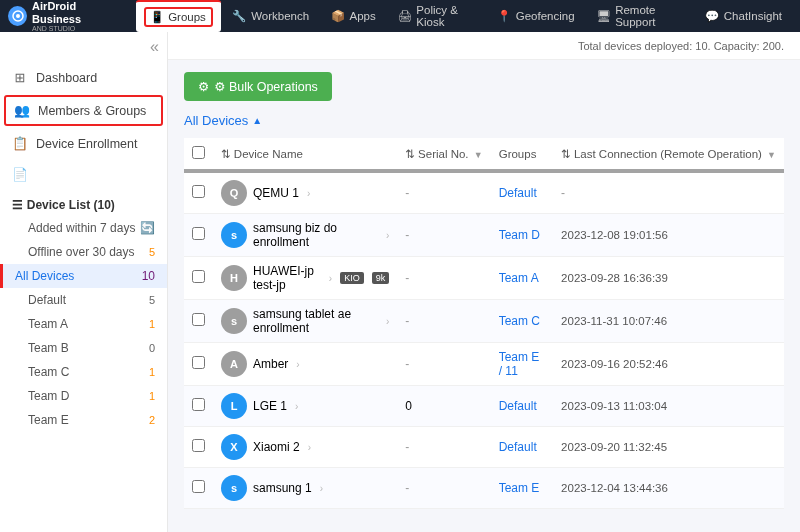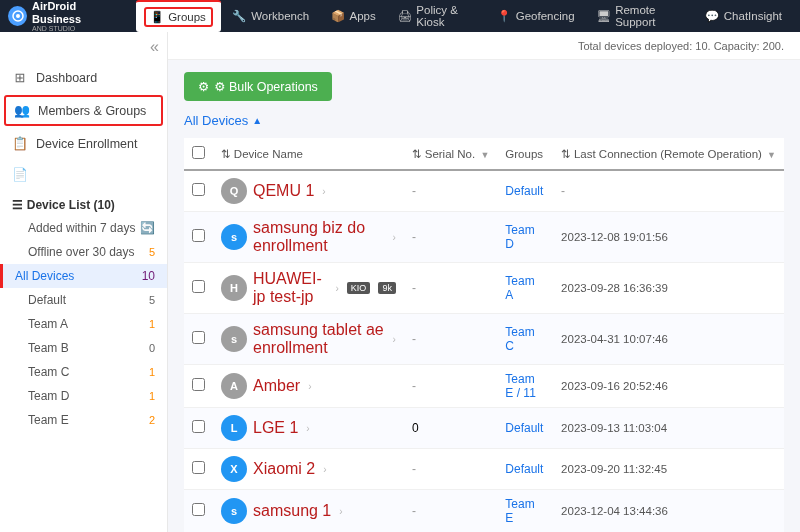--- a/index.html
+++ b/index.html
@@ -53,29 +53,29 @@
     }
     .content-body { padding: 12px 16px; flex: 1; overflow-y: auto; }
     .bulk-ops-btn {
       background: #4caf50; color: #fff; border: none; padding: 7px 14px; border-radius: 4px; font-size: 12.5px; cursor: pointer; display: flex; align-items: center; gap: 5px; margin-bottom: 12px;
     }
     .all-devices-label { font-size: 13px; color: #1a73e8; margin-bottom: 10px; display: flex; align-items: center; gap: 4px; cursor: pointer; }
     .all-devices-label .arrow { font-size: 10px; }
 
     
     .device-table { width: 100%; border-collapse: collapse; font-size: 12px; background: #fff; }
-    .device-table thead tr { border-bottom: 2px solid #a3a3a3; }
+    .device-table thead tr { border-bottom: 4px solid #a3a3a3; }
     .device-table thead th { padding: 8px 8px; text-align: left; color: #555; font-weight: 500; font-size: 11.5px; white-space: nowrap; }
     .device-table thead th.sortable { cursor: pointer; }
     .device-table thead th .sort-icon { font-size: 9px; margin-left: 2px; color: #999; }
     .device-table tbody tr { border-bottom: 1px solid #f0f0f0; }
     .device-table tbody td { padding: 7px 8px; vertical-align: middle; }
     .device-avatar { width: 26px; height: 26px; border-radius: 50%; display: flex; align-items: center; justify-content: center; color: #fff; font-size: 11px; font-weight: bold; flex-shrink: 0; }
     .device-name-cell { display: flex; align-items: center; gap: 6px; }
-    .device-name-text { color: #b91c1c; font-size: 16px; }
+    .device-name-text { color: #000000; font-size: 12px; }
     .device-chevron { color: #bbb; font-size: 10px; margin-left: 2px; }
     .group-text { color: #1a73e8; font-size: 12px; }
     .time-text { color: #555; font-size: 11.5px; white-space: nowrap; }
     .dash-text { color: #999; }
     .checkbox-cell { width: 24px; }
     input[type=checkbox] { cursor: pointer; }
     .kiosk-badge { background: #555; color: #fff; font-size: 9px; padding: 1px 4px; border-radius: 2px; margin-left: 2px; }
     .device-table tbody tr:nth-child(even) { background: #fafbff; }
 
     .nav-active-box { border: 2px solid #e22; border-radius: 3px; padding: 0 2px; }
@@ -287,21 +287,21 @@
               <td class="checkbox-cell"><input type="checkbox" style=""></td>
               <td>
                 <div class="device-name-cell">
                   <div class="device-avatar" style="background-color: rgb(158, 158, 158);">s</div>
                   <span class="device-name-text">samsung tablet ae enrollment</span>
                   <span class="device-chevron">›</span>
                 </div>
               </td>
               <td><span class="dash-text">-</span></td>
               <td><span class="group-text">Team C</span></td>
-              <td><span class="time-text">2023-04-31 10:07:46</span></td>
+              <td><span class="time-text">2023-11-31 10:07:46</span></td>
             </tr>
             <tr>
               <td class="checkbox-cell"><input type="checkbox" style=""></td>
               <td>
                 <div class="device-name-cell">
                   <div class="device-avatar" style="background-color: rgb(158, 158, 158);">A</div>
                   <span class="device-name-text">Amber</span>
                   <span class="device-chevron">›</span>
                 </div>
               </td>

